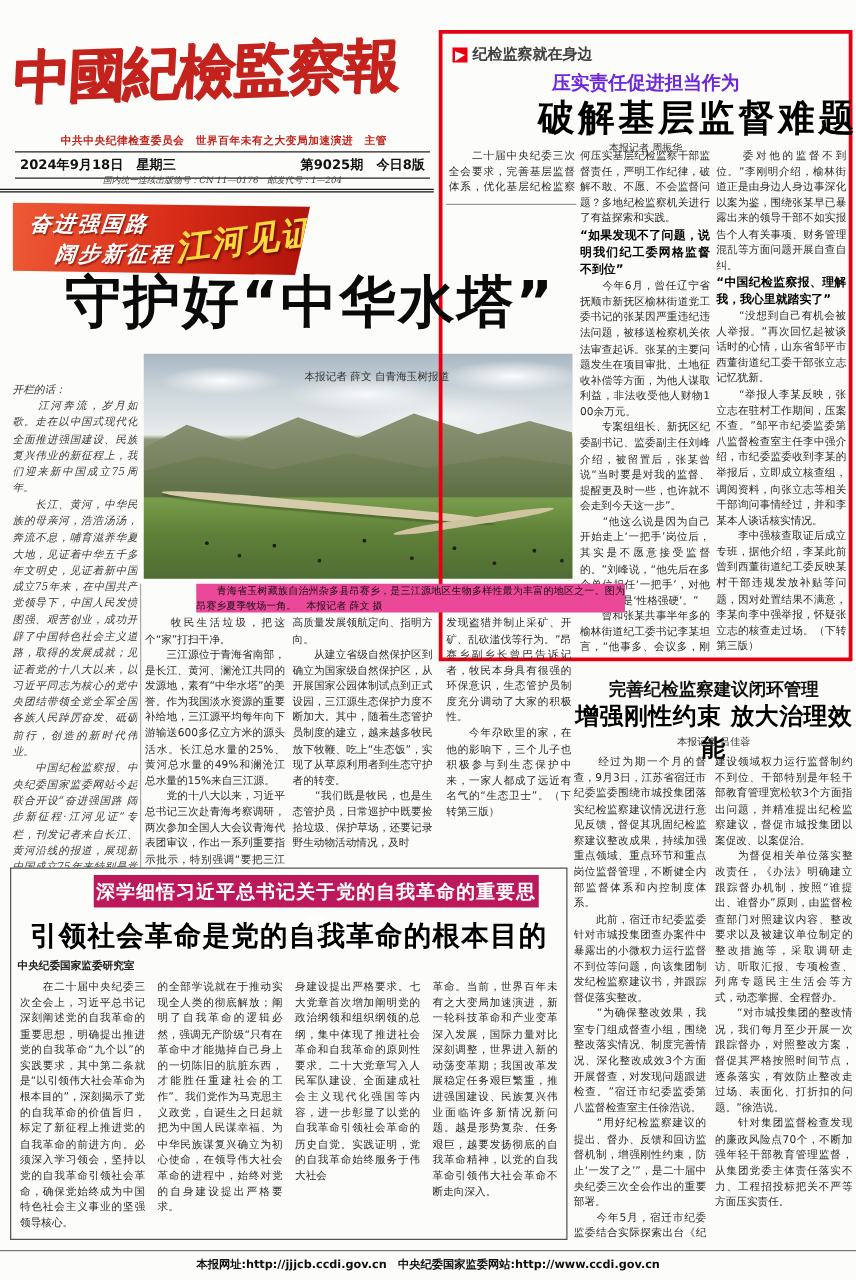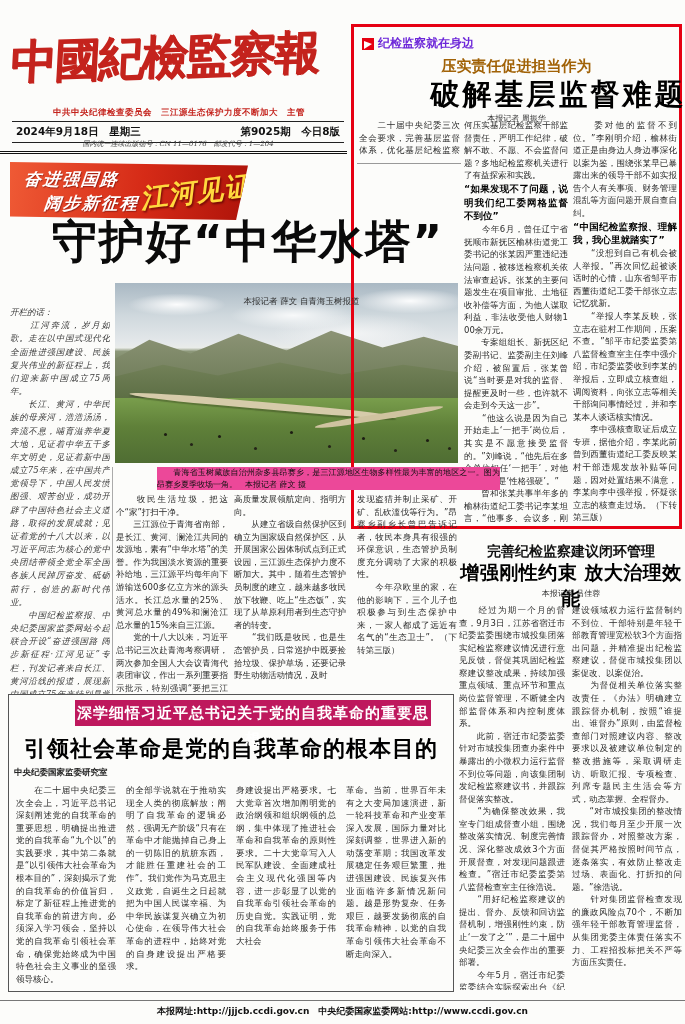--- a/index.html
+++ b/index.html
@@ -19,26 +19,26 @@
     font-size:10.5px;font-weight:bold;color:#111;}
   .pubinfo{left:12px;top:139px;width:332px;font-size:7px;color:#444;text-align:center;
     font-family:"DejaVu Serif","Liberation Serif",serif;font-style:italic;}
   .mast-rule{left:0;top:151px;width:347px;height:3px;border-top:1.5px solid #111;
     border-bottom:1.5px solid #111;box-sizing:border-box;}
 
   
   .red-box{left:351px;top:24px;width:331px;height:505px;border:3px solid #e60012;
     box-sizing:border-box;z-index:1;}
   .tagline{position:absolute;left:8px;top:8px;display:flex;align-items:center;gap:4px;
-    font-size:12px;font-weight:bold;color:#6d28d9;}
+    font-size:12px;font-weight:bold;color:#404040;}
   .tag-ico{width:12px;height:12px;background:#e60012;position:relative;flex:0 0 auto;}
   .tag-ico:after{content:"";position:absolute;left:2px;top:3px;border-left:8px solid #fff;
     border-top:3px solid transparent;border-bottom:5px solid transparent;}
   .box-kicker{position:absolute;left:0;top:30px;width:100%;text-align:center;font-size:15px;
-    font-weight:bold;color:#a16207;font-family:"DejaVu Serif","Liberation Serif",serif;}
+    font-weight:bold;color:#6d28d9;font-family:"DejaVu Serif","Liberation Serif",serif;}
   .box-headline{position:absolute;left:0;top:48px;width:100%;text-align:center;font-size:29px;
     font-weight:900;letter-spacing:3px;color:#000;
     font-family:"DejaVu Serif","Liberation Serif",serif;padding-left:42px;}
   .box-byline{position:absolute;left:0;top:86px;width:100%;text-align:center;font-size:8px;color:#333;}
   .bcol{position:absolute;top:92px;overflow:hidden;}
   .bcol1{left:5px;width:101px;height:36px;}
   .bcol2{left:110px;width:104px;height:403px;}
   .bcol3{left:219px;width:104px;height:403px;}
   .col-sep{position:absolute;left:3px;top:136px;width:104px;border-top:1px solid #999;}
 
@@ -121,21 +121,21 @@
   
   .footer-rule{left:0;top:1000px;width:685px;border-top:1px solid #777;}
   .footer{left:0;top:1005px;width:685px;text-align:center;font-size:9px;font-weight:bold;color:#111;}
 </style>
 </head>
 <body>
 
 <div class="page">
 
   <div class="abs paper-title">中國紀檢監察報</div>
-  <div class="abs supervisor">中共中央纪律检查委员会　三江源生态保护力度不断加大　主管</div>
+  <div class="abs supervisor">中共中央纪律检查委员会　世界百年未有之大变局加速演进　主管</div>
   <div class="abs daterow">
     <span>2024年9月18日　星期三</span>
     <span>第9025期　今日8版</span>
   </div>
   <div class="abs pubinfo">国内统一连续出版物号：CN 11—0176　邮发代号：1—204</div>
   <div class="abs mast-rule"></div>
 
   <div class="abs red-box">
     <div class="tagline">
       <span class="tag-ico"></span>

